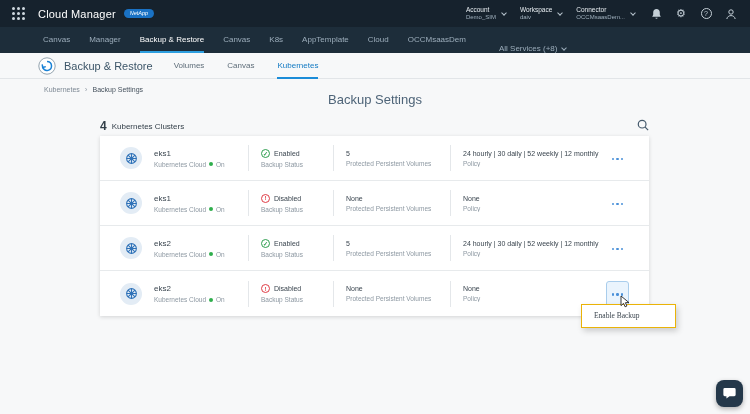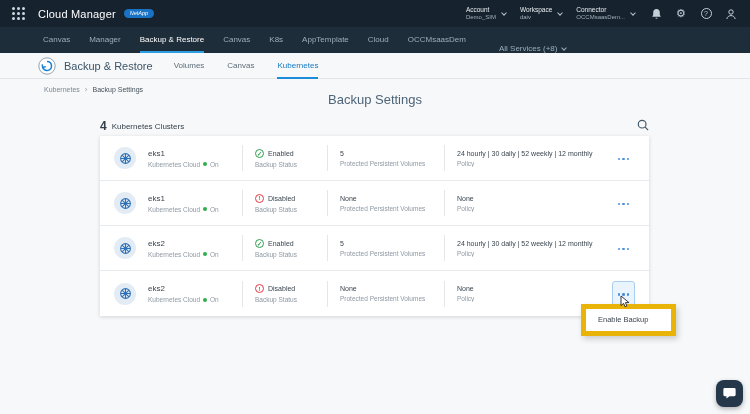--- a/index.html
+++ b/index.html
@@ -62,21 +62,21 @@
   
   .list-header { position:absolute; top:116px; left:100px; right:101px; height:16px;
                  display:flex; align-items:flex-end; gap:5px; }
   .count { font-size:12px; font-weight:700; color:#323e48; line-height:1; }
   .count-label { font-size:8px; color:#323e48; padding-bottom:1px; }
   .search-btn { position:absolute; right:0; bottom:1px; cursor:pointer; display:flex; }
 
   
   .panel { position:absolute; top:136px; left:100px; width:549px;
            background:#fff; box-shadow:0 1px 4px rgba(0,0,0,.15); }
-  .row { display:flex; align-items:center; height:45px; padding:0 14px;
+  .row { display:flex; align-items:center; height:45px; padding:0 20px;
          border-bottom:1px solid #e7eaec; background:#fff; }
   .row:last-child { border-bottom:none; }
   .helm-wrap { width:22px; height:22px; border-radius:50%; background:#e3ecf5;
                display:flex; align-items:center; justify-content:center; margin-right:12px; flex:0 0 auto; }
   .name-col { width:94px; flex:0 0 auto; }
   .cname { font-size:8px; color:#39444e; margin-bottom:3px; }
   .csub { font-size:6.5px; color:#8d98a2; display:flex; align-items:center; gap:3px; white-space:nowrap; }
   .dot { width:4px; height:4px; border-radius:50%; background:#2fae4c; flex:0 0 auto; }
   .vdiv { width:1px; height:26px; background:#e4e7ea; margin-right:12px; flex:0 0 auto; }
   .col { flex:0 0 auto; }
@@ -89,21 +89,21 @@
            justify-content:center; font-size:6px; font-weight:bold; flex:0 0 auto; }
   .sicon.ok  { color:#2e9e4f; border:1px solid #2e9e4f; }
   .sicon.err { color:#e03c46; border:1px solid #e03c46; }
   .kebab { margin-left:auto; padding:3px 4px; cursor:pointer; border:1px solid transparent; border-radius:3px; }
   .kebab i { display:inline-block; width:2.5px; height:2.5px; border-radius:50%;
              background:#4a90d9; margin:0 1px; vertical-align:middle; }
   .kebab.active { background:#eaf4fd; border-color:#a9cdec; }
 
   
   .context-menu { position:absolute; left:581px; top:304px; width:95px; z-index:5;
-                  background:#fff; border:5px solid #eab308; box-shadow:2px 3px 6px rgba(0,0,0,.18); }
+                  background:#fff; border:1px solid #eab308; box-shadow:2px 3px 6px rgba(0,0,0,.18);font-family:Liberation Serif, serif; }
   .menu-item { height:22px; line-height:22px; padding-left:12px; font-size:7.5px; color:#3c464f; cursor:pointer; }
   .cursor-icon { position:absolute; left:620px; top:294px; z-index:6; pointer-events:none; }
 
   
   .chat-fab { position:absolute; right:7px; bottom:7px; width:27px; height:27px;
               background:#24384a; border-radius:8px; display:flex; align-items:center;
               justify-content:center; cursor:pointer; box-shadow:0 2px 5px rgba(0,0,0,.3); }
 </style>
 </head>
 <body>

